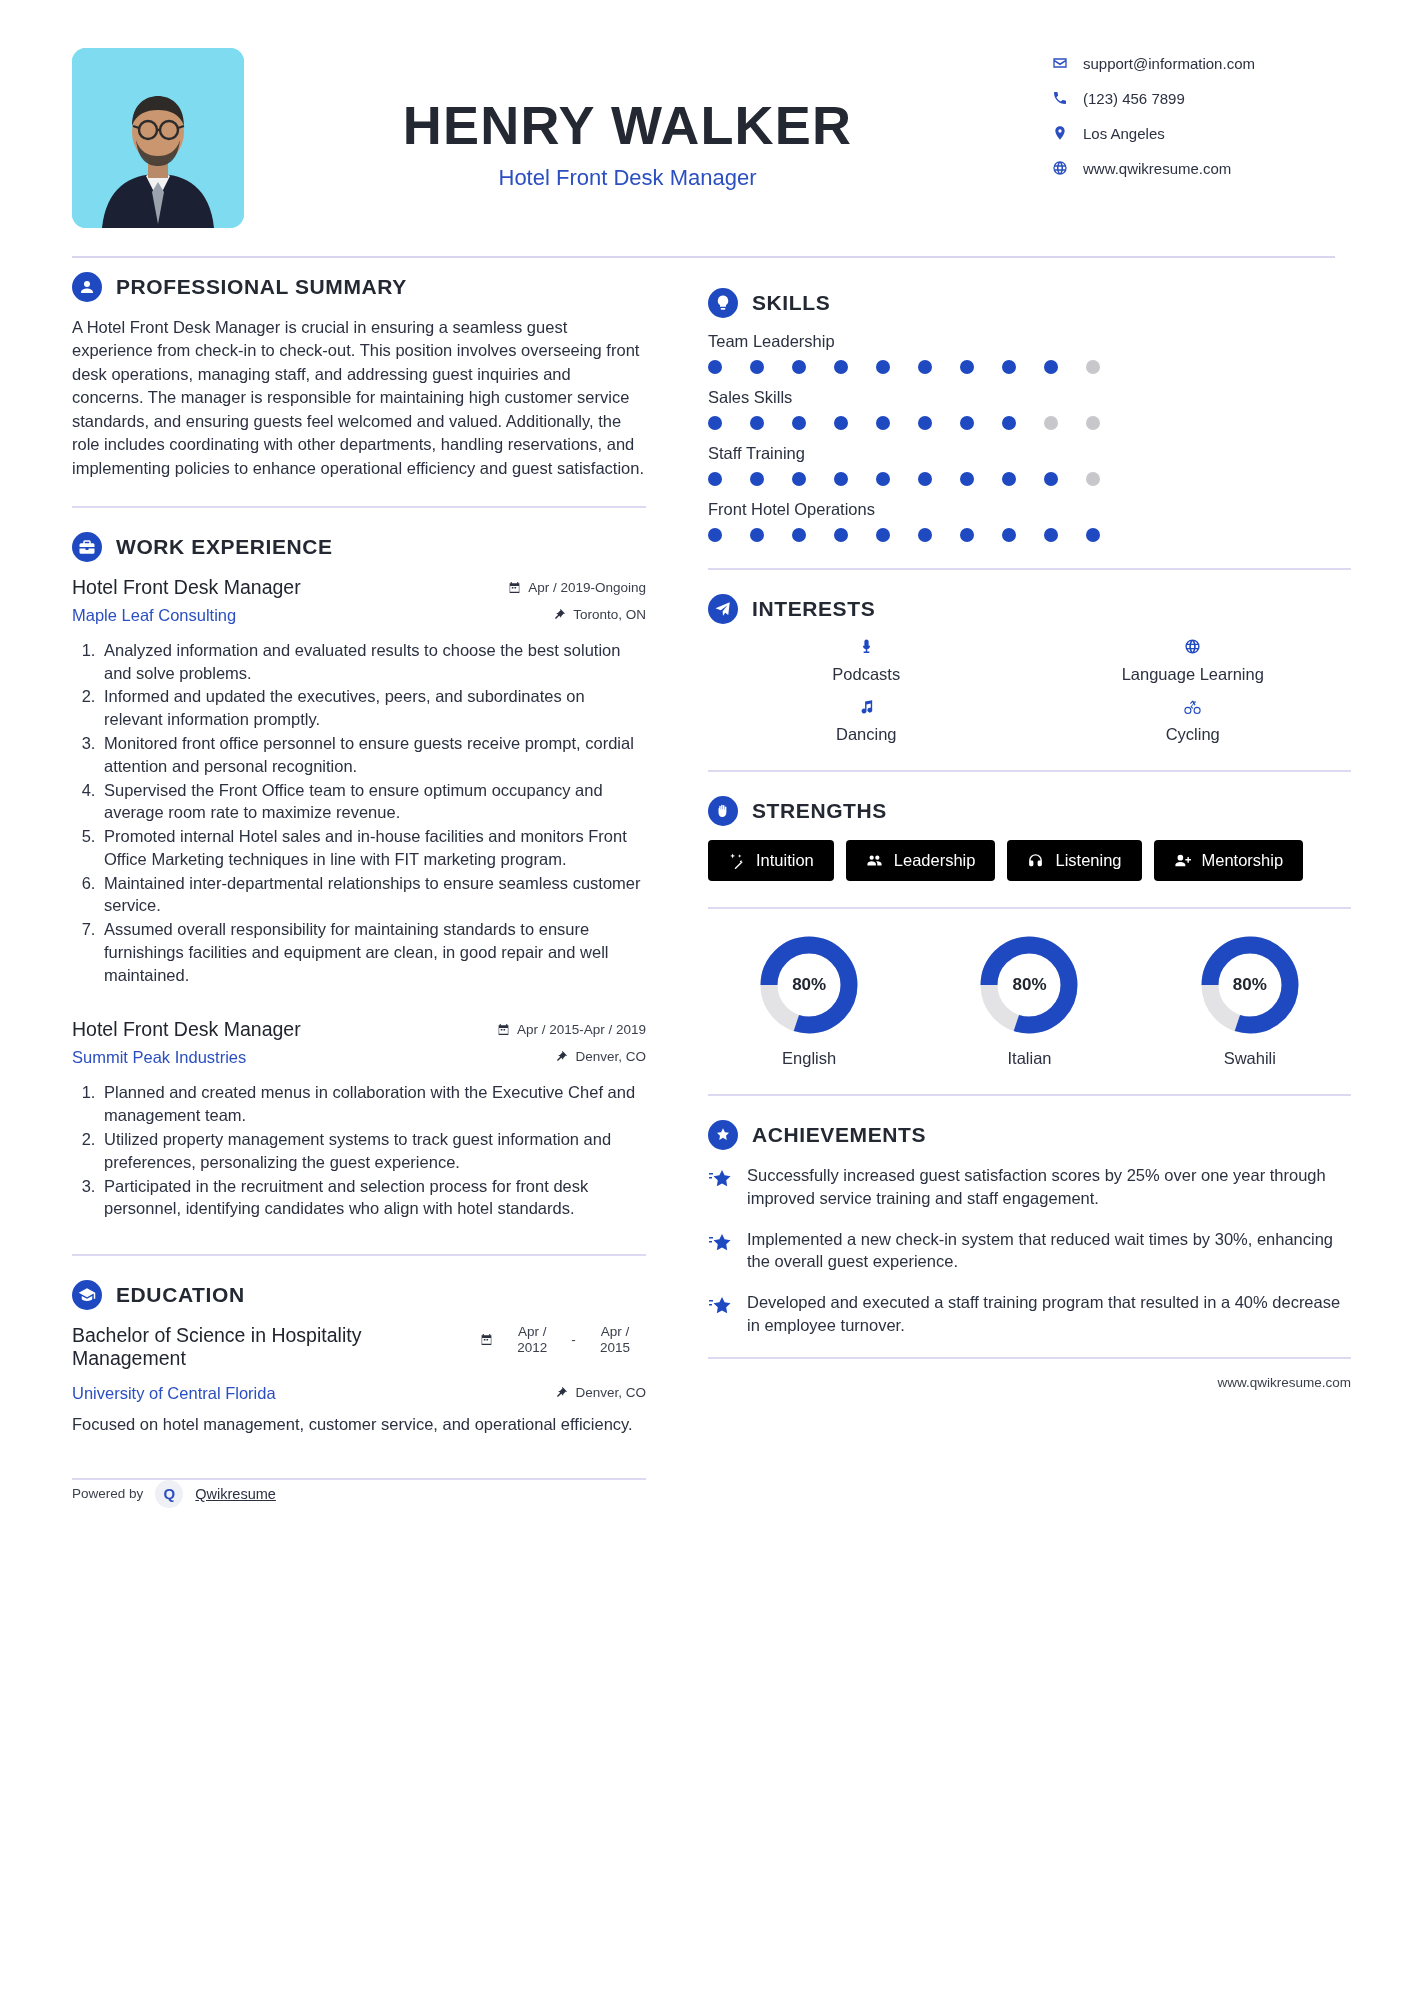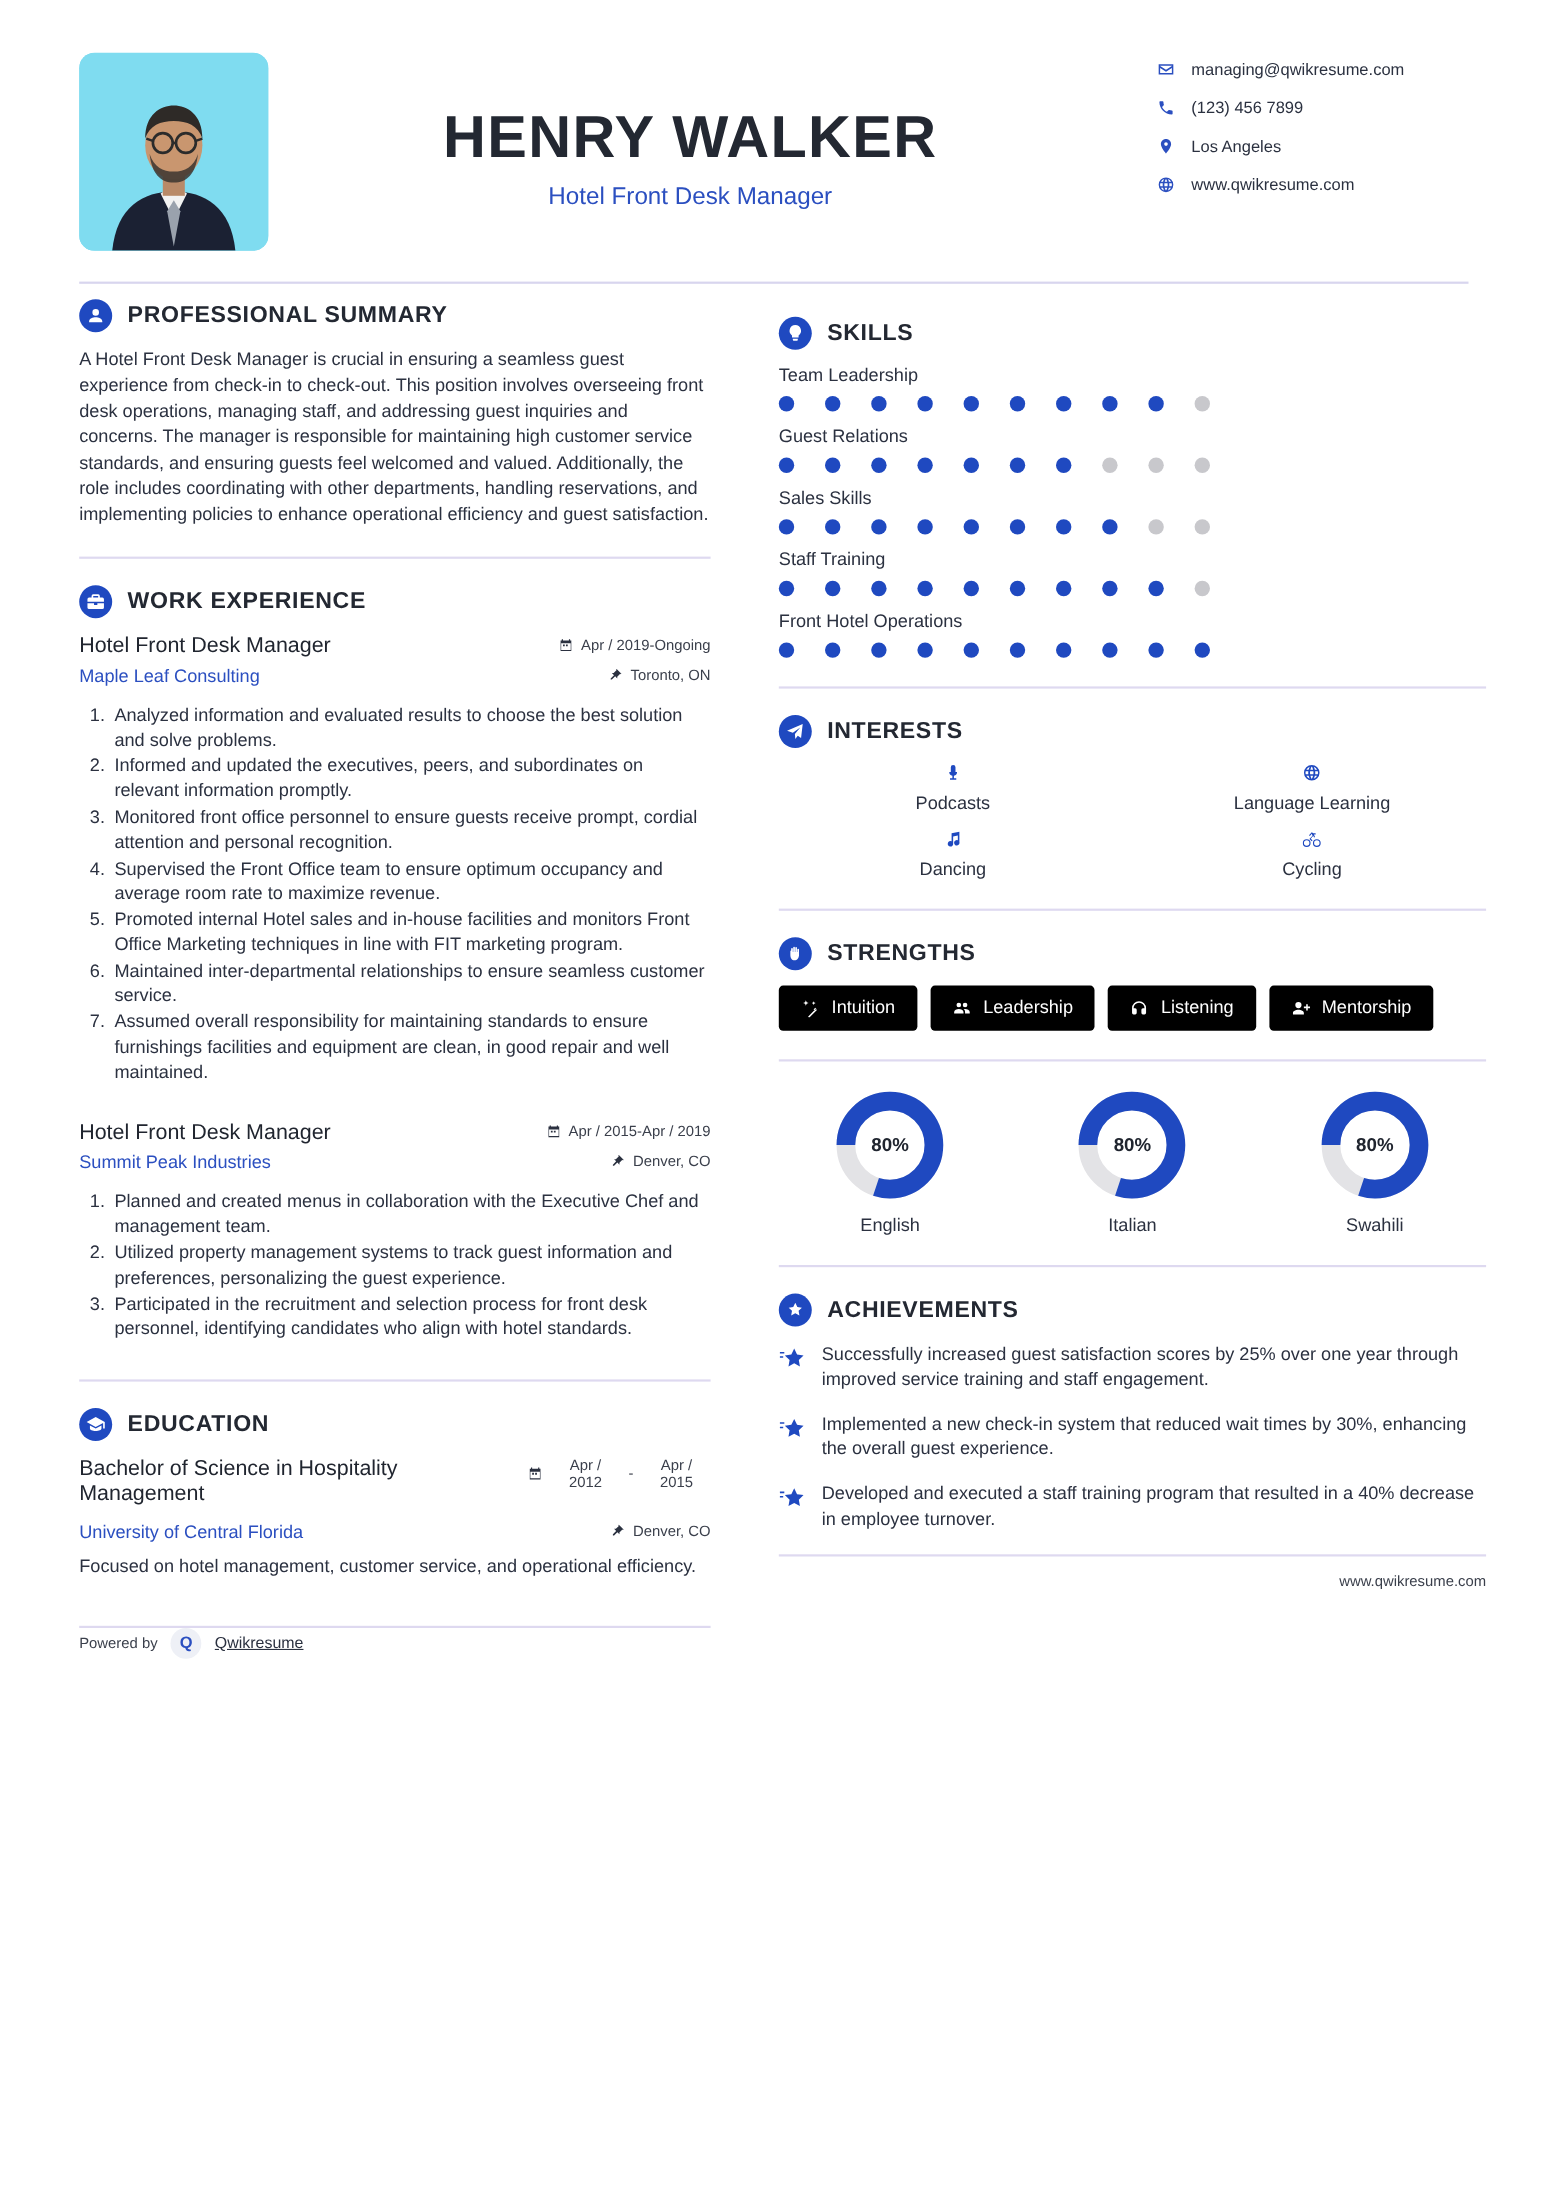--- a/index.html
+++ b/index.html
@@ -267,21 +267,21 @@
     </div>
 
     <div class="contact-block">
 
       <div class="contact-row">
         <span class="ci">
           <svg viewBox="0 0 24 24">
               <path d="M2 5h20v14H2V5zm2 2v.5l8 5 8-5V7H4zm16 3.2l-8 5-8-5V17h16v-6.8z"></path>
             </svg>
         </span>
-        <span>managing@qwikresume.com</span>
+        <span>support@information.com</span>
       </div>
 
       <div class="contact-row">
         <span class="ci">
           <svg viewBox="0 0 24 24">
               <path d="M6.6 10.8c1.4 2.8 3.8 5.1 6.6 6.6l2.2-2.2c.3-.3.7-.4 1-.2 1.2.4 2.4.6 3.6.6.6 0 1 .4 1 1V20c0 .6-.4 1-1 1C10.6 21 3 13.4 3 4c0-.6.4-1 1-1h3.5c.6 0 1 .4 1 1 0 1.3.2 2.5.6 3.6.1.3 0 .7-.2 1l-2.3 2.2z"></path>
             </svg>
         </span>
         <span>(123) 456 7899</span>
       </div>
@@ -455,35 +455,20 @@
               <span class="dot"></span>
               <span class="dot"></span>
               <span class="dot"></span>
               <span class="dot"></span>
               <span class="dot"></span>
               <span class="dot"></span>
               <span class="dot off"></span>
             </div>
         </div>
         <div>
-          <div class="skill-name">Guest Relations</div>
-          <div class="dots">
-              <span class="dot"></span>
-              <span class="dot"></span>
-              <span class="dot"></span>
-              <span class="dot"></span>
-              <span class="dot"></span>
-              <span class="dot"></span>
-              <span class="dot"></span>
-              <span class="dot off"></span>
-              <span class="dot off"></span>
-              <span class="dot off"></span>
-            </div>
-        </div>
-        <div>
           <div class="skill-name">Sales Skills</div>
           <div class="dots">
               <span class="dot"></span>
               <span class="dot"></span>
               <span class="dot"></span>
               <span class="dot"></span>
               <span class="dot"></span>
               <span class="dot"></span>
               <span class="dot"></span>
               <span class="dot"></span>

